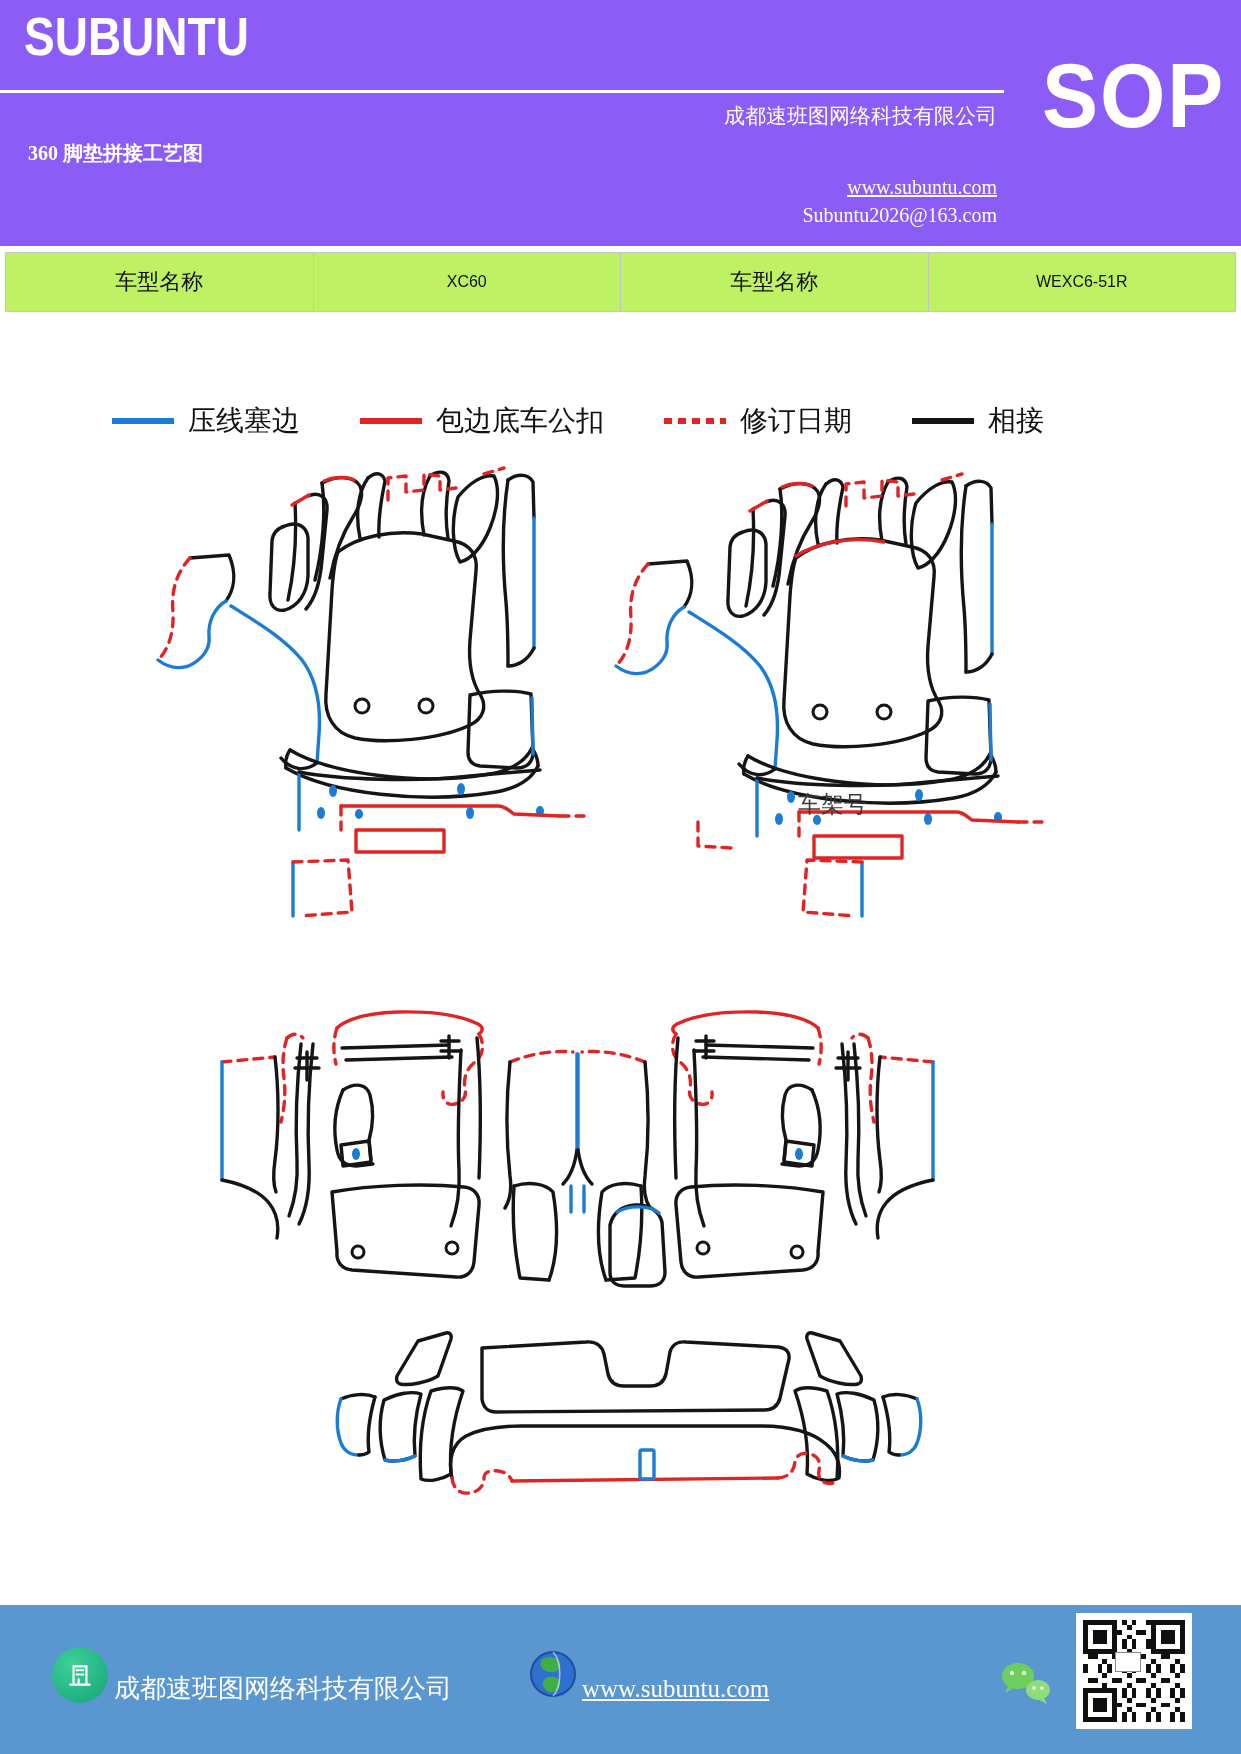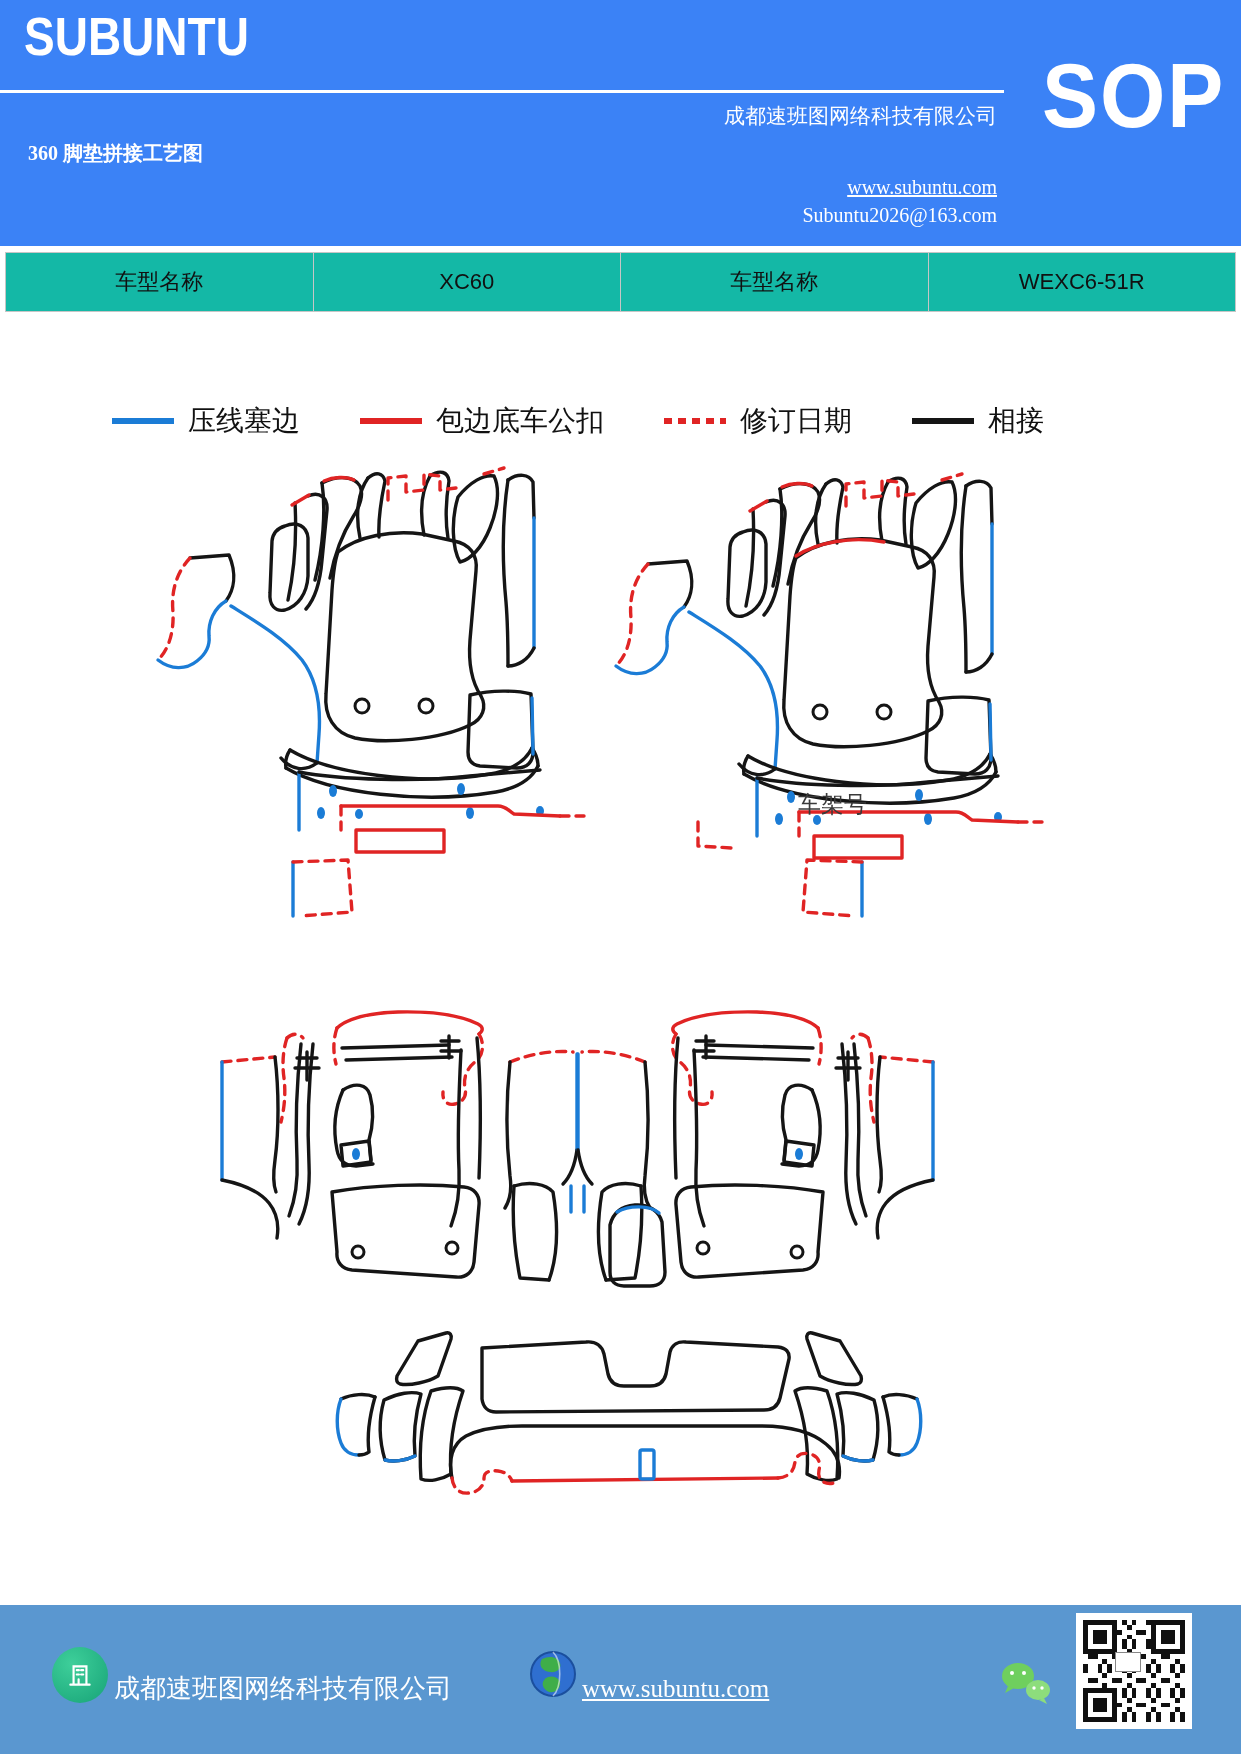--- a/index.html
+++ b/index.html
@@ -1,37 +1,37 @@
 <!DOCTYPE html>
 <html><head>
 <meta charset="utf-8">
 <style>
   html,body{margin:0;padding:0;}
   .page{position:relative;width:1241px;height:1754px;background:#fff;overflow:hidden;
         font-family:"Liberation Sans","DejaVu Sans",sans-serif;}
   
-  .hdr{position:absolute;left:0;top:0;width:1241px;height:246px;background:#3b82f6;}
+  .hdr{position:absolute;left:0;top:0;width:1241px;height:246px;background:#8b5cf6;}
   .logo{position:absolute;left:24px;top:6px;color:#fff;font-size:46px;font-weight:bold;
         letter-spacing:0px;transform:scaleY(1.15);transform-origin:top left;}
   .hdr-rule{position:absolute;left:0;top:90px;width:1004px;height:3px;background:#fff;}
   .hdr-company{position:absolute;right:244px;top:102px;color:#fff;font-size:21px;
         font-family:"Liberation Serif","DejaVu Serif",serif;}
   .hdr-title{position:absolute;left:28px;top:140px;color:#fff;font-size:20px;font-weight:bold;
         font-family:"Liberation Serif","DejaVu Serif",serif;}
   .hdr-site{position:absolute;right:244px;top:176px;color:#fff;font-size:20px;
         text-decoration:underline;font-family:"Liberation Serif","DejaVu Serif",serif;cursor:pointer;}
   .hdr-mail{position:absolute;right:244px;top:204px;color:#fff;font-size:20px;
         font-family:"Liberation Serif","DejaVu Serif",serif;margin-left:39px;}
   .sop{position:absolute;left:1042px;top:44px;color:#fff;font-size:84px;font-weight:bold;
         transform:scaleY(1.08);transform-origin:top left;letter-spacing:2px;}
   
   .tbl{position:absolute;left:5px;top:252px;width:1231px;border-collapse:collapse;table-layout:fixed;}
   .tbl td{border:1px solid #c6c6c6;height:56px;text-align:center;vertical-align:middle;
-        font-size:22px;color:#111;background:#14b8a6;}
-  .tbl td.val{font-size:22px;}
+        font-size:22px;color:#111;background:#bef264;}
+  .tbl td.val{font-size:16px;}
   
   .legend{position:absolute;left:112px;top:402px;display:flex;align-items:center;gap:60px;}
   .lg-item{display:flex;align-items:center;gap:14px;}
   .lg-line{width:62px;height:6px;}
   .lg-blue{background:#1b7cd6;}
   .lg-red{background:#e02424;}
   .lg-black{background:#151515;}
   .lg-dash{height:6px;background:repeating-linear-gradient(90deg,#e02424 0 8px,transparent 8px 14px);}
   .lg-label{font-size:28px;color:#111;}
   

